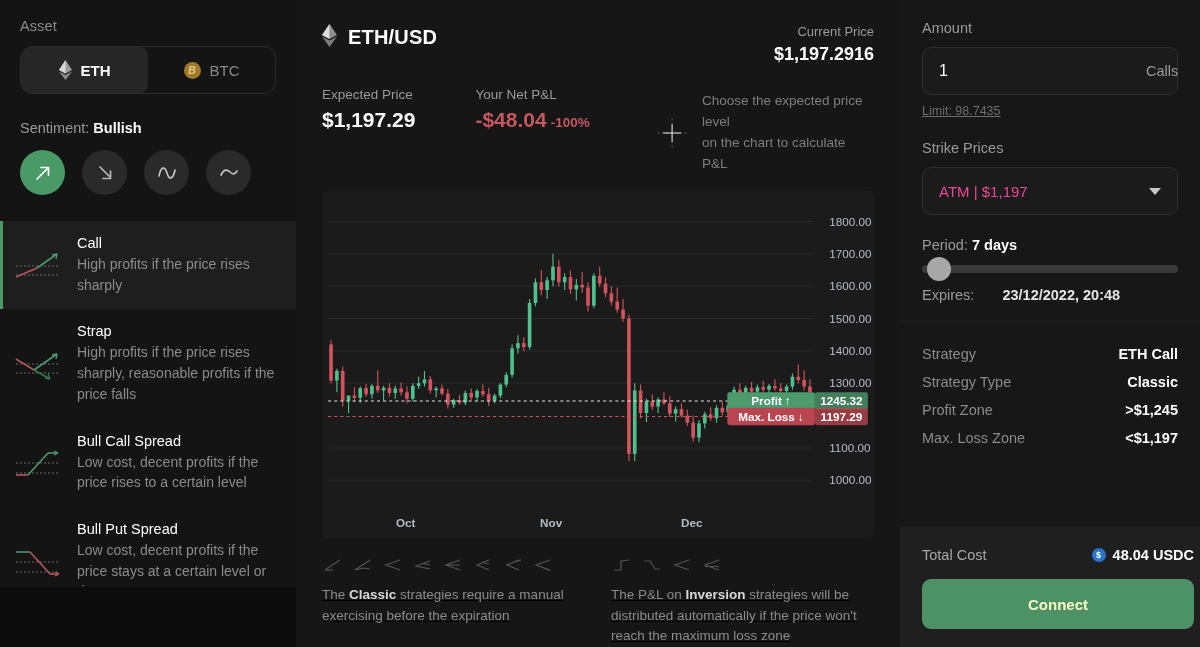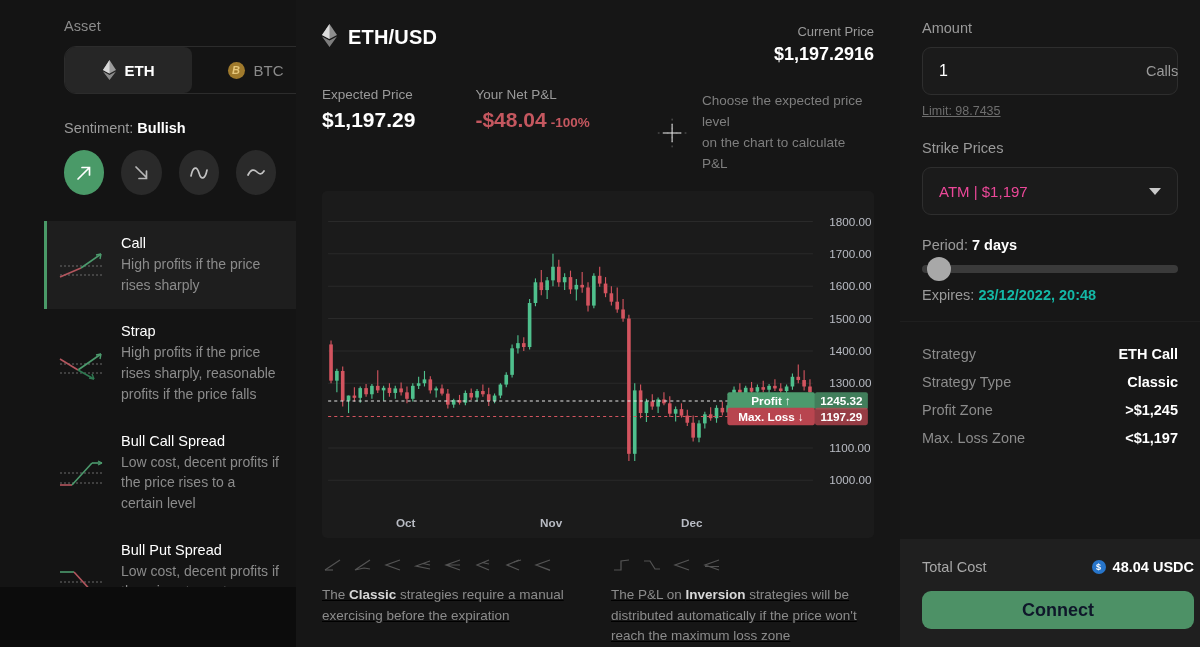--- a/index.html
+++ b/index.html
@@ -5,21 +5,21 @@
   * { box-sizing: border-box; margin: 0; padding: 0; }
   html, body {
     width: 1200px; height: 647px;
     background: #0c0c0c;
     font-family: "Liberation Sans", sans-serif;
     overflow: hidden;
   }
   .app { display: flex; width: 1200px; height: 647px; }
 
   
-  .sidebar { width: 296px; height: 587px; background: #141414; display: flex; flex-direction: column; flex: 0 0 296px; padding-left: 44px; }
+  .sidebar { width: 296px; height: 587px; background: #141414; display: flex; flex-direction: column; flex: 0 0 296px; }
   .sb-pad { padding: 18px 20px 0 20px; }
   .label-muted { color: #8b8b8b; font-size: 14.5px; letter-spacing: .1px; }
   .asset-toggle {
     margin-top: 12px; height: 48px; width: 256px;
     border: 1px solid #2c2c2c; border-radius: 12px;
     display: flex; overflow: hidden; background: #141414;
   }
   .asset-opt {
     flex: 1; display: flex; align-items: center; justify-content: center; gap: 9px;
     font-size: 15px; color: #8a8a8a; cursor: pointer;
@@ -101,35 +101,35 @@
     margin-top: 11px; height: 48px; border: 1px solid #2e2e2e; border-radius: 9px;
     display: flex; align-items: center; padding: 0 16px; background: #1b1b1b; cursor: pointer;
   }
   .strike-val { flex: 1; color: #ec4899; font-size: 15px; }
   .caret { width: 0; height: 0; border-left: 6px solid transparent; border-right: 6px solid transparent; border-top: 7px solid #c9c9c9; }
   .period { color: #9a9a9a; font-size: 14.5px; }
   .period b { color: #fff; }
   .slider { margin-top: 12px; height: 8px; background: #3a3a3a; border-radius: 4px; position: relative; cursor: pointer; }
   .slider-knob { position: absolute; left: 0; top: -8px; width: 24px; height: 24px; border-radius: 50%; background: #a8a8a8; cursor: grab; }
   .expires { color: #9a9a9a; font-size: 14.5px; margin-top: 14px; }
-  .expires b { color: #14b8a6; }
+  .expires b { color: #e5e5e5; margin-left: 24px; }
 
   .summary { margin-top: 18px; padding: 18px 22px 0 22px; border-top: 1px solid #1f1f1f; }
   .sum-row { display: flex; justify-content: space-between; align-items: center; padding: 6px 0; }
   .sum-k { color: #8b8b8b; font-size: 14.5px; }
   .sum-v { color: #fff; font-size: 14.5px; font-weight: bold; }
 
   .cost-block { margin-top: auto; background: #1f1f1f; padding: 20px 6px 18px 22px; }
   .cost-row { display: flex; justify-content: space-between; align-items: center; }
   .cost-k { color: #a8a8a8; font-size: 14.5px; }
   .cost-v { color: #fff; font-size: 14.5px; font-weight: bold; display: flex; align-items: center; gap: 7px; }
   .usdc-dot { width: 14px; height: 14px; border-radius: 50%; background: #2775ca; display:flex;align-items:center;justify-content:center;color:#fff;font-size:9px;font-weight:bold; }
   .connect-btn {
-    margin-top: 16px; height: 38px; width: 100%; border-radius: 9px; border: none;
-    background: #4d9166; color: #0f172a; font-size: 18px; font-weight: bold;
+    margin-top: 16px; height: 50px; width: 100%; border-radius: 9px; border: none;
+    background: #4d9166; color: #fef9c3; font-size: 15px; font-weight: bold;
     cursor: pointer; font-family: "Liberation Sans", sans-serif;
   }
 </style>
 </head>
 <body>
 
 <div class="app">
 
   <aside class="sidebar">
     <div class="sb-pad">

